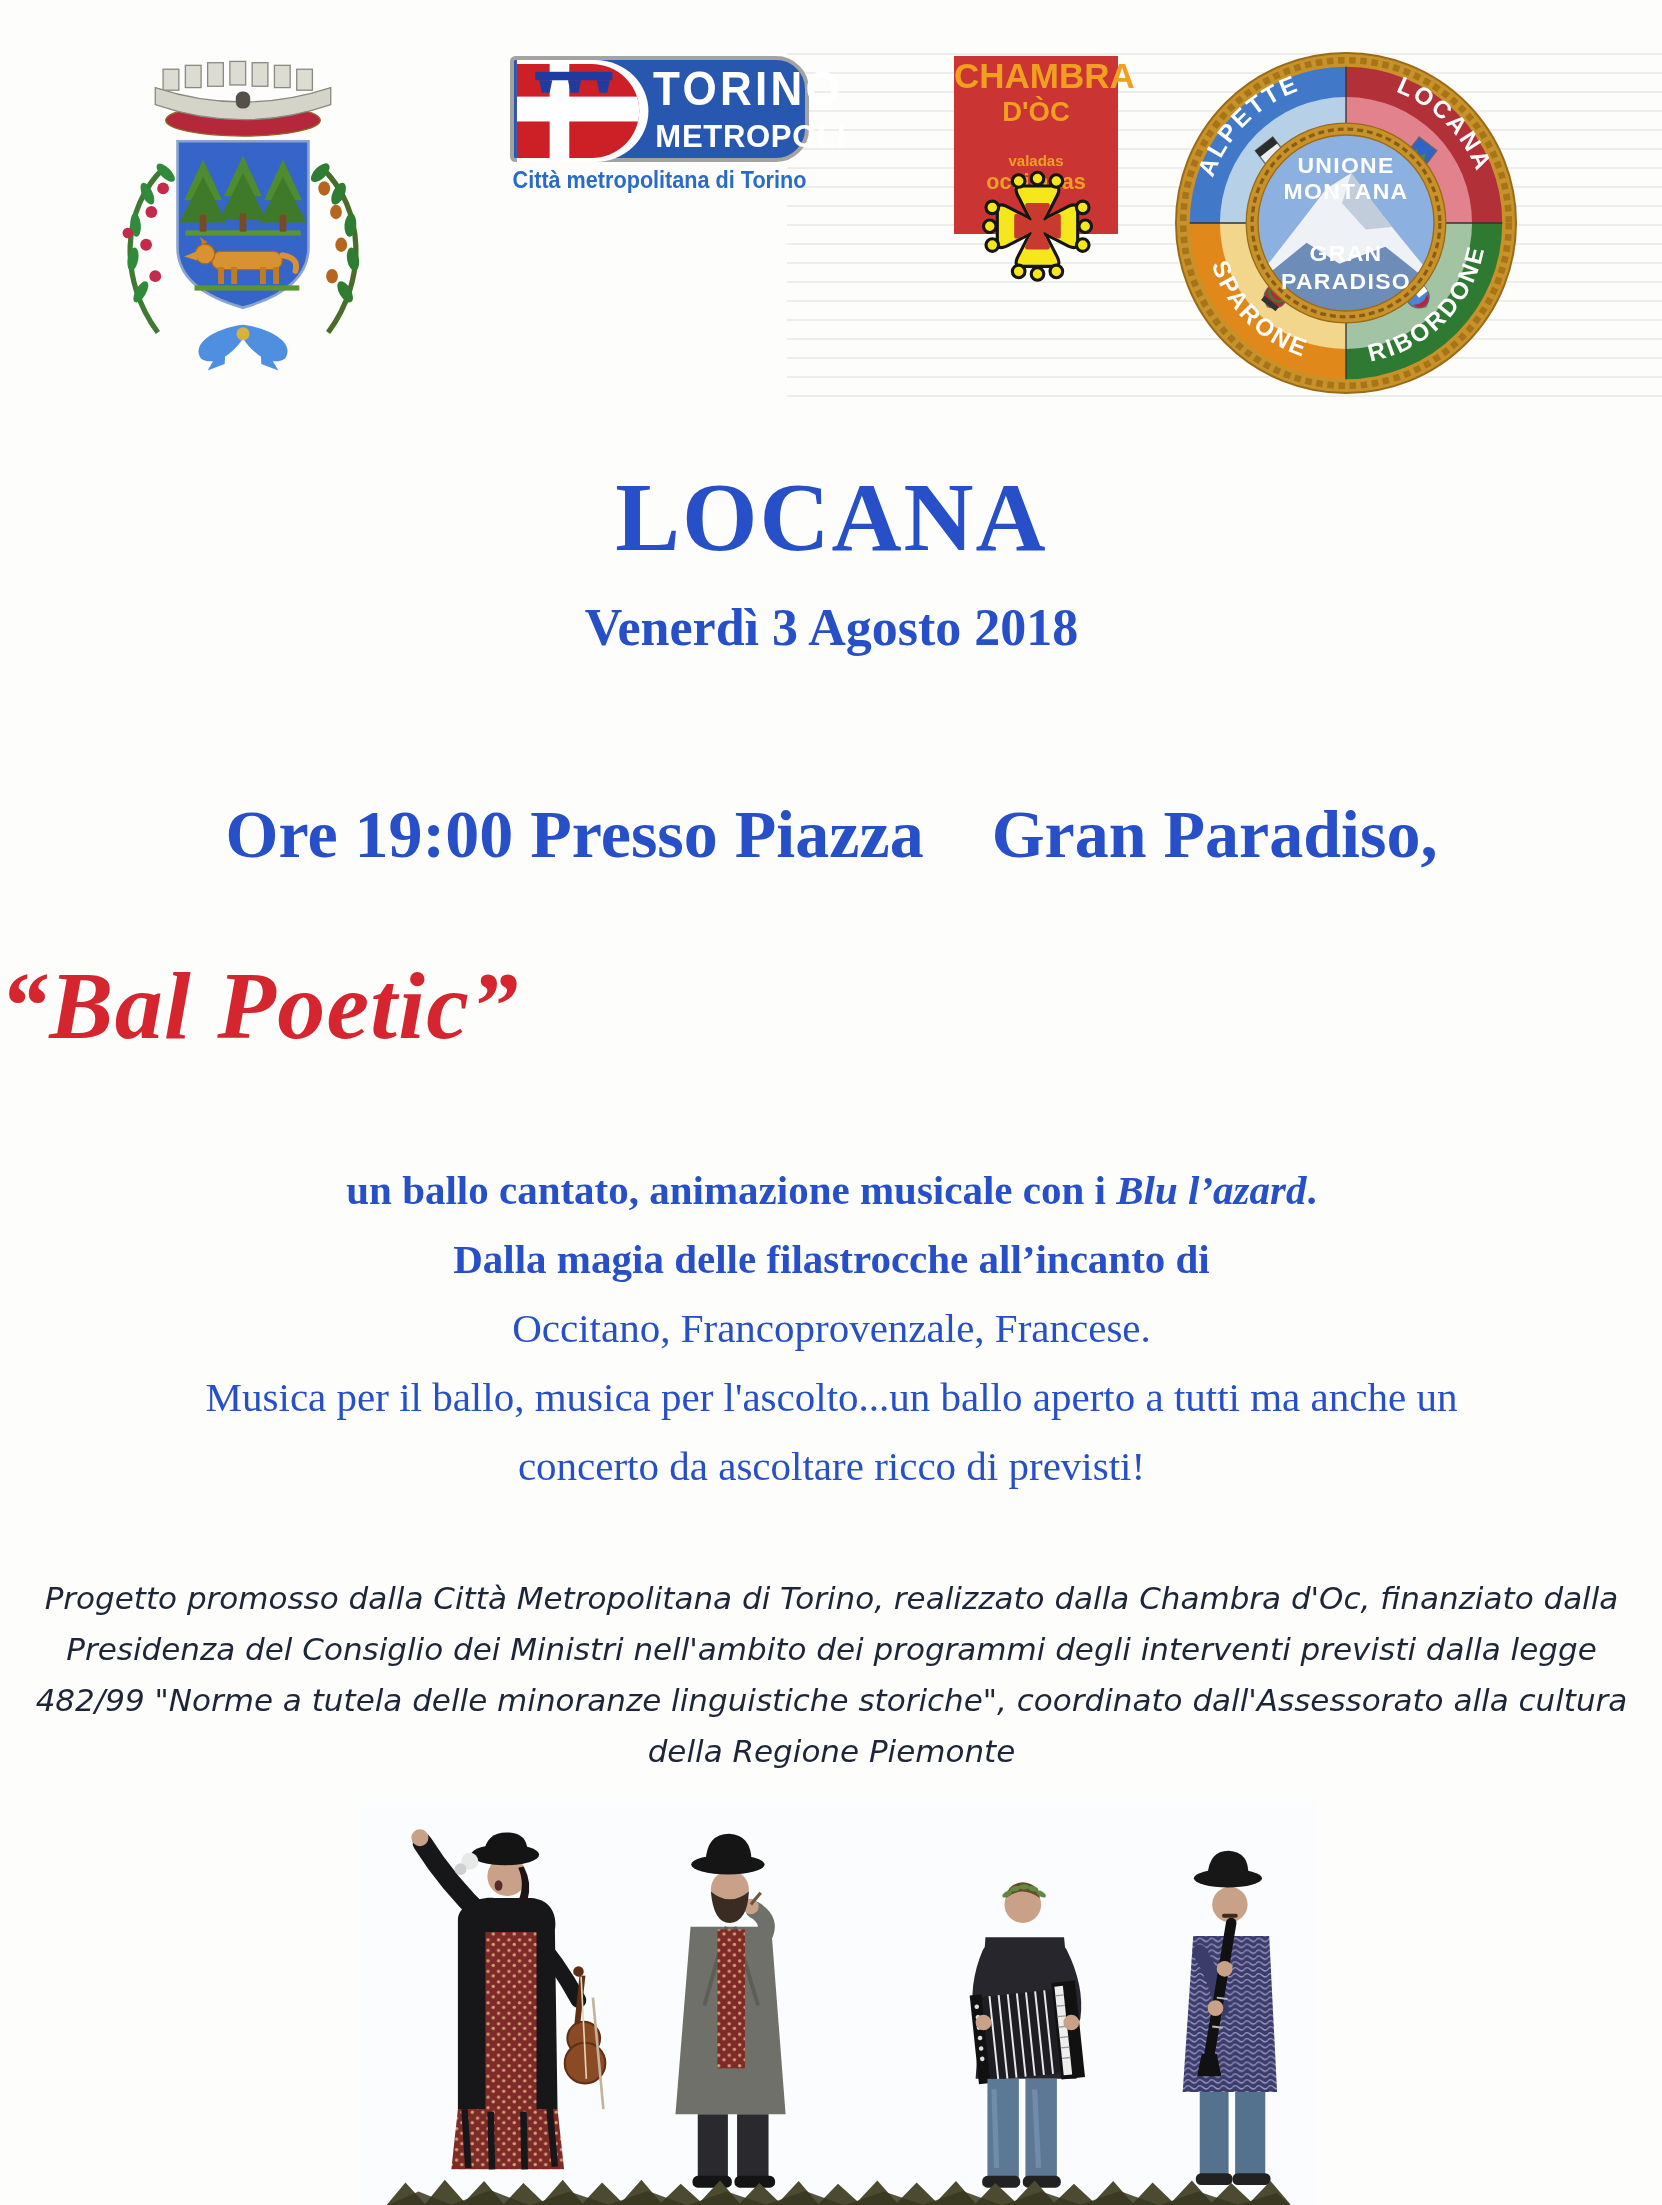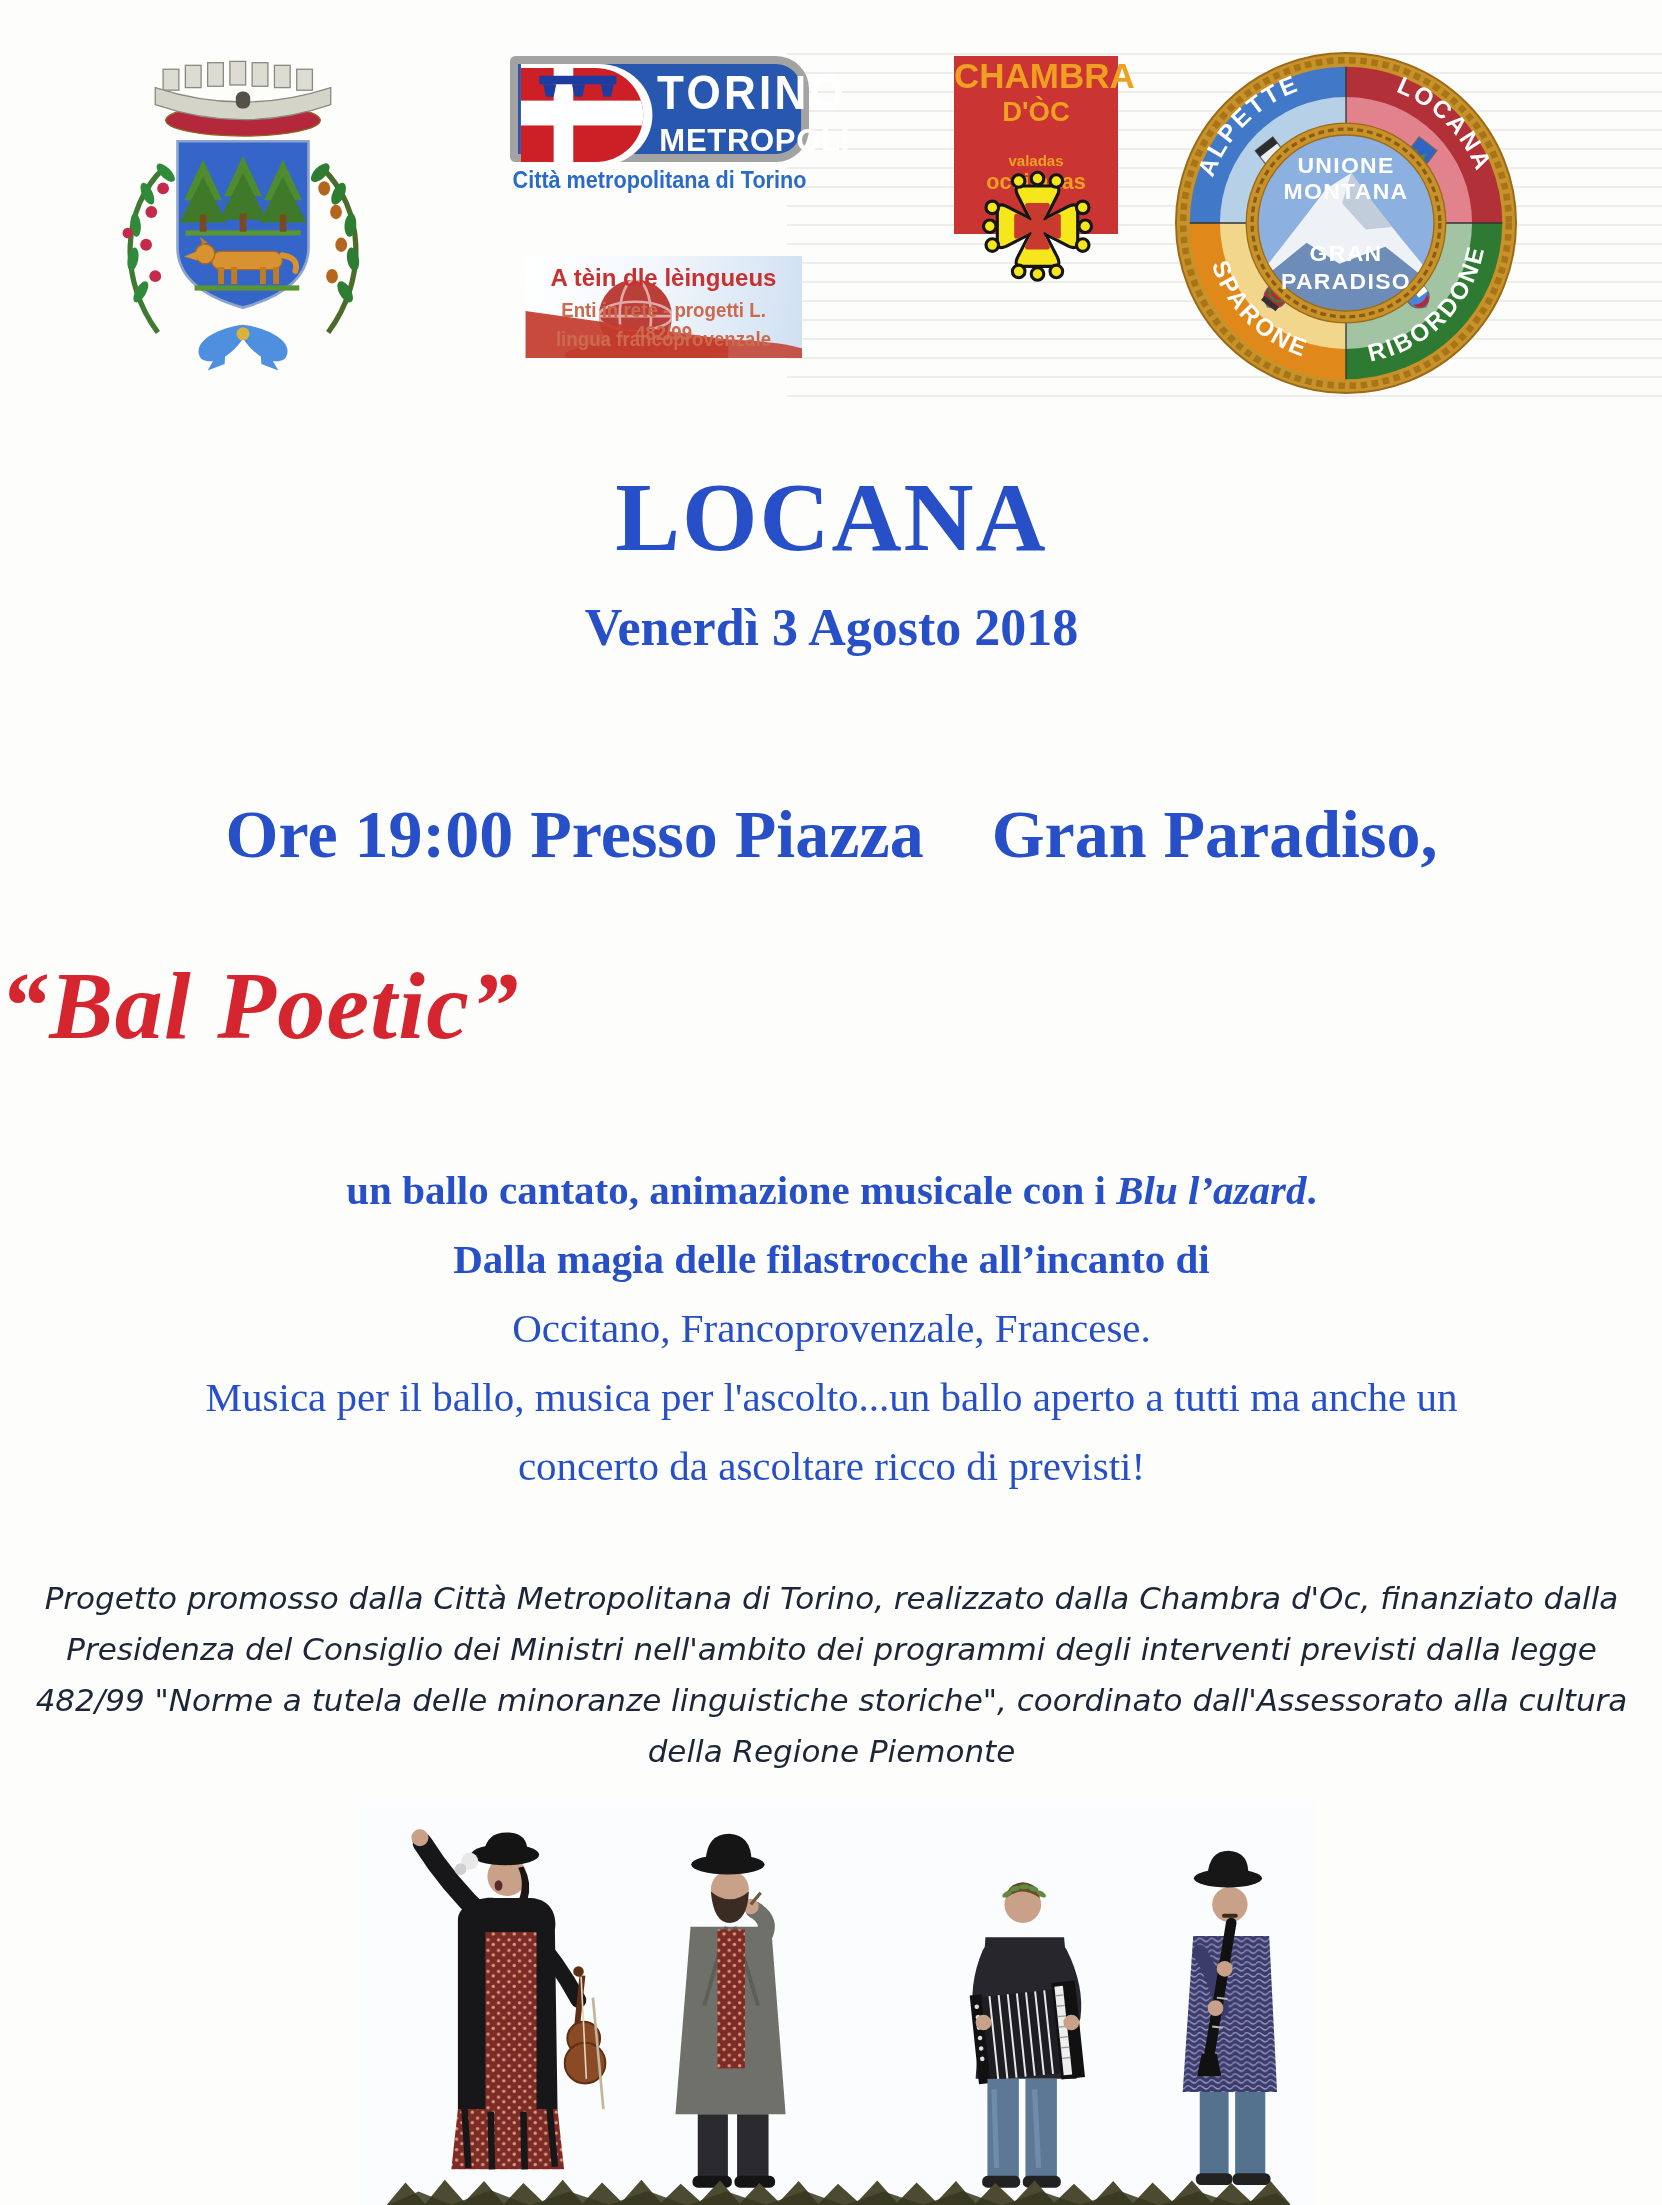--- a/index.html
+++ b/index.html
@@ -3,21 +3,21 @@
 <meta charset="utf-8">
 <style>
   html,body{margin:0;padding:0;background:#e8e8e8;}
   .page{position:relative;width:1663px;height:2205px;background:#fdfdfc;overflow:hidden;
         font-family:"Liberation Serif",serif;}
   .streaks{position:absolute;left:787px;top:36px;width:876px;height:367px;pointer-events:none;
     background:repeating-linear-gradient(180deg,transparent 0 17px,rgba(140,140,148,.14) 17px 19px);}
   
   .coa{position:absolute;left:95px;top:36px;}
   .tm-logo{position:absolute;left:510px;top:56px;width:299px;height:106px;background:#2857b0;
-    border:8px solid #a3a3a3;border-radius:5.2px 33px 33px 5.2px;box-sizing:border-box;}
+    border:4px solid #a3a3a3;border-radius:5.2px 33px 33px 5.2px;box-sizing:border-box;}
   .tm-icon{position:absolute;left:0;top:0;}
   .tm-text{position:absolute;left:139px;top:0;width:156px;height:102px;color:#fff;
     font-family:"Liberation Sans",sans-serif;font-weight:bold;text-align:center;}
   .tm-line1{font-size:44px;letter-spacing:3.3px;margin-top:3.9px;transform:scaleY(1.08);}
   .tm-line2{font-size:32px;letter-spacing:0.7px;margin-top:3.9px;transform:scaleX(.97);}
   .tm-sub{position:absolute;left:502px;top:167px;width:315px;text-align:center;color:#2a6ac8;
     font-family:"Liberation Sans",sans-serif;font-weight:bold;font-size:23px;transform:scaleX(.94);}
   .banner{position:absolute;left:525px;top:256px;width:277px;height:102px;overflow:hidden;
     background:linear-gradient(100deg,#ffffff 0%,#f2f7fc 45%,#cfe0f2 100%);}
   .banner-art{position:absolute;left:0;top:0;}
@@ -164,35 +164,20 @@
         <polygon points="126,31 146,31 142,50 130,50" fill="#1e3ca0"></polygon>
       </g>
     </svg>
     <div class="tm-text">
       <div class="tm-line1">TORINO</div>
       <div class="tm-line2">METROPOLI</div>
     </div>
   </div>
   <div class="tm-sub">Città metropolitana di Torino</div>
 
-  <div class="banner">
-    <svg class="banner-art" width="277" height="102" viewBox="0 0 422 156">
-      <circle cx="168" cy="92" r="56" fill="#b52a24" opacity="0.9"></circle>
-      <g stroke="#ffffff" stroke-width="4" fill="none" opacity="0.55">
-        <ellipse cx="168" cy="92" rx="56" ry="22"></ellipse>
-        <ellipse cx="168" cy="92" rx="24" ry="56"></ellipse>
-        <line x1="112" y1="92" x2="224" y2="92"></line>
-      </g>
-      <path d="M0,84 L310,128 L310,156 L0,156 Z" fill="#c23b2c" opacity="0.92"></path>
-      <ellipse cx="250" cy="152" rx="190" ry="26" fill="#c23b2c" opacity="0.85"></ellipse>
-    </svg>
-    <div class="banner-t banner-t1">A tèin dle lèingueus</div>
-    <div class="banner-t banner-t2">Enti in rete - progetti L. 482/99</div>
-    <div class="banner-t banner-t3">lingua francoprovenzale</div>
-  </div>
 
   <div class="chambra">
     <div class="ch1">CHAMBRA</div>
     <div class="ch2">D'ÒC</div>
     <div class="ch3">valadas</div>
     <div class="ch4">occitanas</div>
   </div>
   <svg class="occ-cross" width="157" height="168" viewBox="-125 -125 250 262">
     <g fill="#f6e61c" stroke="#151515" stroke-width="5" stroke-linejoin="round">
       <g>

